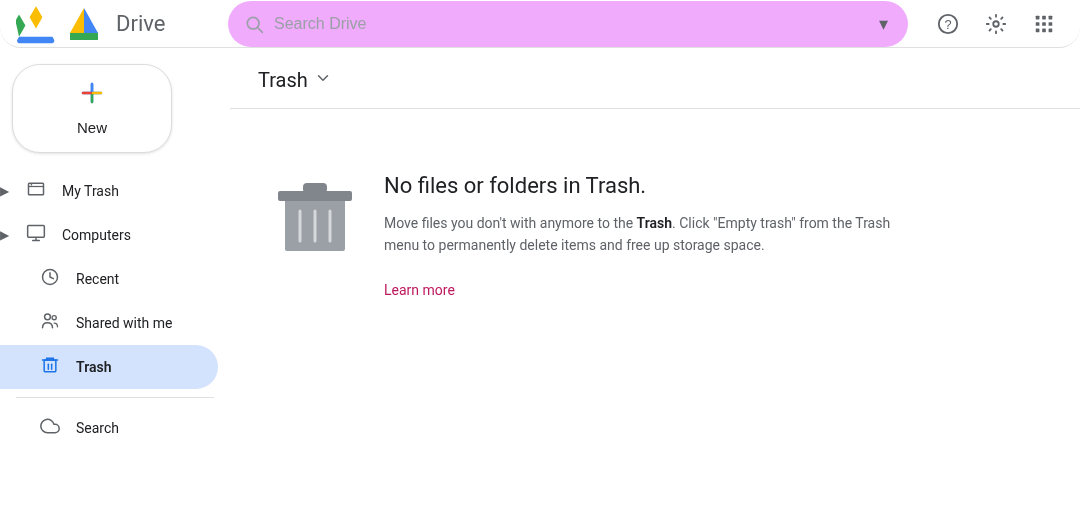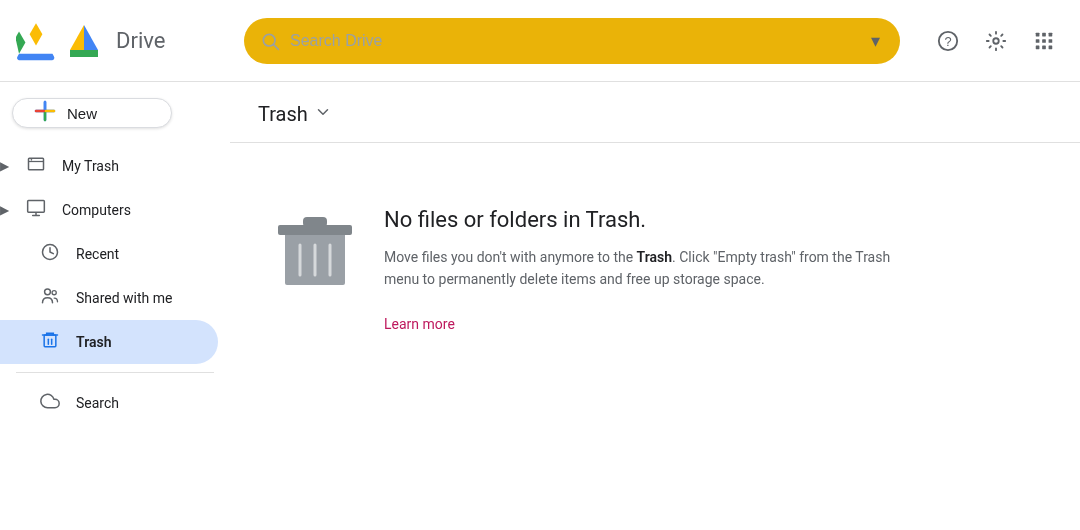--- a/index.html
+++ b/index.html
@@ -12,24 +12,25 @@
       overflow: hidden;
       display: flex;
       flex-direction: column;
     }
 
     
     .topbar {
       display: flex;
       align-items: center;
       padding: 8px 16px;
-      height: 82px;
+      height: 48px;
       border-bottom: 1px solid #e0e0e0;
       background: #fff;
-      gap: 28px;
+      gap: 12px;
+      border-radius: 21px;
     }
     .logo-area {
       display: flex;
       align-items: center;
       gap: 8px;
       min-width: 200px;
     }
     .logo-icon {
       width: 40px;
       height: 40px;
@@ -37,21 +38,21 @@
     .logo-text {
       font-size: 22px;
       color: #5f6368;
       font-weight: 400;
     }
     .search-bar {
       flex: 1;
       max-width: 680px;
       display: flex;
       align-items: center;
-      background: #eab308;
+      background: #f0abfc;
       border-radius: 24px;
       padding: 8px 16px;
       gap: 10px;
       height: 46px;
     }
     .search-bar input {
       border: none;
       background: transparent;
       font-size: 16px;
       color: #202124;
@@ -100,30 +101,31 @@
       padding: 8px 0;
       overflow-y: auto;
       border-right: none;
       flex-shrink: 0;
     }
     .new-btn {
       display: flex;
       align-items: center;
       gap: 10px;
       margin: 8px 12px 16px 12px;
-      padding: 0 20px;
+      padding: 16px 20px;
       border: 1px solid #dadce0;
       border-radius: 28px;
       background: #fff;
       cursor: pointer;
       font-size: 15px;
       font-weight: 500;
       color: #202124;
       box-shadow: 0 1px 3px rgba(0,0,0,0.12);
       width: 160px;
+      flex-direction: column;
     }
     .new-btn-icon {
       font-size: 22px;
       font-weight: 300;
       line-height: 1;
     }
 
     .sidebar-item {
       display: flex;
       align-items: center;

